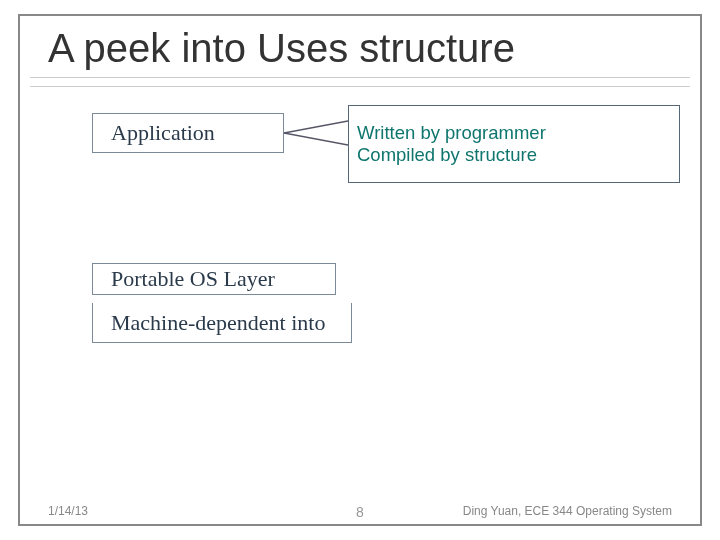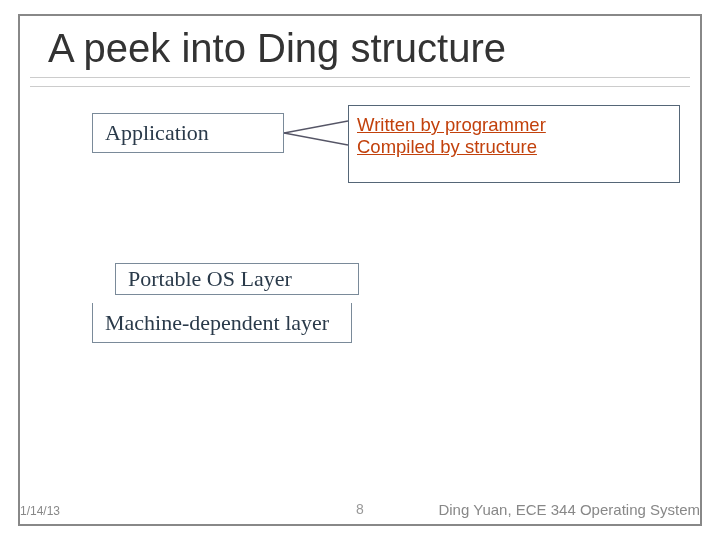--- a/index.html
+++ b/index.html
@@ -29,75 +29,74 @@
   }
   .stack-box {
     position: absolute;
     border: 1.5px solid #7a8a99;
     background: #fff;
     font-family: "Times New Roman", Times, serif;
     font-size: 22px;
     color: #2a3a4a;
     display: flex;
     align-items: center;
-    padding-left: 12px;
+    padding-left: 18px;
   }
   .box-app   { left: 72px; top: 26px;  width: 192px; height: 40px; }
   .box-lib   { left: 72px; top: 66px;  width: 192px; height: 40px; border-top: none; }
-  .box-pos   { left: 72px; top: 176px; width: 244px; height: 32px; margin-left: 23px; }
+  .box-pos   { left: 72px; top: 176px; width: 244px; height: 32px; }
   .box-mdl   { left: 72px; top: 216px; width: 260px; height: 40px; border-top: none; }
   .callout {
     position: absolute;
     left: 328px; top: 18px;
     width: 332px; height: 78px;
     border: 1.5px solid #556677;
     background: #fff;
     font-size: 18.5px;
-    color: #c2410c;
-    padding: 8px 8px;
+    color: #0f766e;
+    padding: 16px 8px;
     line-height: 1.2;
-    text-decoration: underline;
   }
   .arrow {
     position: absolute;
     left: 264px; top: 30px;
     width: 64px; height: 32px;
   }
   .footer {
     position: absolute;
     bottom: 6px;
     left: 0; right: 0;
     display: flex;
     align-items: baseline;
     font-size: 12px;
     color: #888;
-    padding: 0 0;
+    padding: 0 28px;
   }
   .footer-date { flex: 0 0 auto; }
   .footer-page { position: absolute; left: 50%; transform: translateX(-50%); color: #999; font-size: 14px; }
-  .footer-credit { margin-left: auto; font-size: 15px; }
+  .footer-credit { margin-left: auto; font-size: 12px; }
 </style>
 </head>
 <body>
 
 <div class="slide">
 
-  <div class="title">A peek into Ding structure</div>
+  <div class="title">A peek into Uses structure</div>
   <div class="underline"></div>
 
   <div class="content">
 
     <div class="stack-box box-app">
       <span>Application</span>
     </div>
     <div class="stack-box box-pos">
       <span>Portable OS Layer</span>
     </div>
     <div class="stack-box box-mdl">
-      <span>Machine-dependent layer</span>
+      <span>Machine-dependent into</span>
     </div>
 
     <svg class="arrow" viewBox="0 0 64 32">
       <line x1="64" y1="4" x2="0" y2="16" stroke="#556" stroke-width="1.5"></line>
       <line x1="64" y1="28" x2="0" y2="16" stroke="#556" stroke-width="1.5"></line>
     </svg>
 
     <div class="callout">
       <div>Written by programmer</div>
       <div>Compiled by structure</div>

